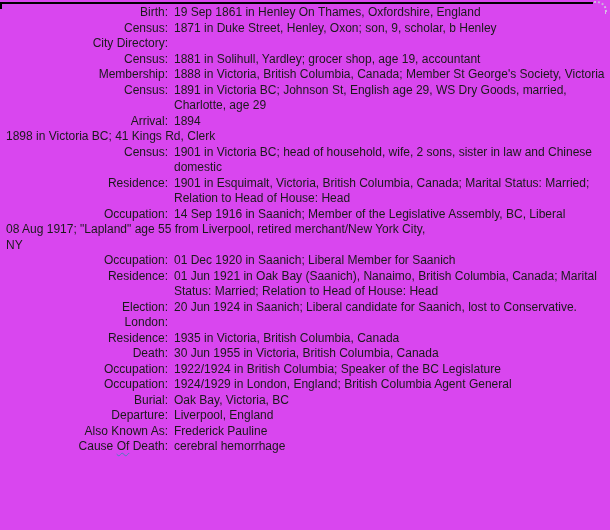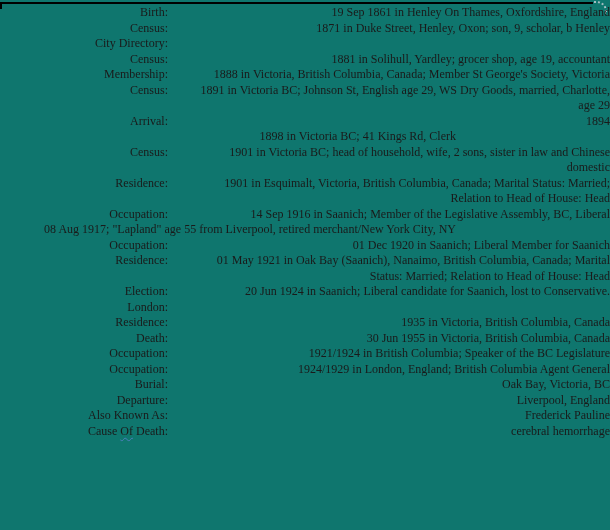--- a/index.html
+++ b/index.html
@@ -4,23 +4,23 @@
 <style>
   html, body {
     margin: 0;
     padding: 0;
     background: #ffffff;
   }
   .sheet {
     position: relative;
     width: 610px;
     height: 530px;
-    background: #0f766e;
+    background: #d946ef;
     overflow: hidden;
-    font-family: Liberation Serif, serif;
+    font-family: Liberation Sans, sans-serif;
     color: #1a1a1a;
   }
   .top-rule {
     position: absolute;
     top: 2px;
     left: 0;
     width: 593px;
     height: 2px;
     background: #000000;
   }
@@ -55,23 +55,22 @@
     font-size: 12px;
     line-height: 15.5px;
   }
   .fact-label {
     flex: none;
     width: 168px;
     text-align: right;
     white-space: nowrap;
   }
   .fact-value {
-    margin-left: 22px;
+    margin-left: 6px;
     width: 434px;
-    text-align: right;
   }
   .squiggle-spelling {
     text-decoration: underline;
     text-decoration-style: wavy;
     text-decoration-color: #e0231a;
     text-decoration-thickness: 1px;
     text-underline-offset: 2px;
   }
   .squiggle-grammar {
     text-decoration: underline;
@@ -134,40 +133,40 @@
       </div>
       <div class="fact-row">
         <span class="fact-value">08 Aug 1917; "Lapland" age 55 from Liverpool, retired merchant/New York City, NY</span>
       </div>
       <div class="fact-row">
         <span class="fact-label">Occupation:</span>
         <span class="fact-value">01 Dec 1920 in Saanich; Liberal Member for Saanich</span>
       </div>
       <div class="fact-row">
         <span class="fact-label">Residence:</span>
-        <span class="fact-value">01 May 1921 in Oak Bay (Saanich), Nanaimo, British Columbia, Canada; Marital Status: Married; Relation to Head of House: Head</span>
+        <span class="fact-value">01 Jun 1921 in Oak Bay (Saanich), Nanaimo, British Columbia, Canada; Marital Status: Married; Relation to Head of House: Head</span>
       </div>
       <div class="fact-row">
         <span class="fact-label">Election:</span>
         <span class="fact-value">20 Jun 1924 in Saanich; Liberal candidate for Saanich, lost to Conservative.</span>
       </div>
       <div class="fact-row">
         <span class="fact-label">London:</span>
       </div>
       <div class="fact-row">
         <span class="fact-label">Residence:</span>
         <span class="fact-value">1935 in Victoria, British Columbia, Canada</span>
       </div>
       <div class="fact-row">
         <span class="fact-label">Death:</span>
         <span class="fact-value">30 Jun 1955 in Victoria, British Columbia, Canada</span>
       </div>
       <div class="fact-row">
         <span class="fact-label">Occupation:</span>
-        <span class="fact-value">1921/1924 in British Columbia; Speaker of the BC Legislature</span>
+        <span class="fact-value">1922/1924 in British Columbia; Speaker of the BC Legislature</span>
       </div>
       <div class="fact-row">
         <span class="fact-label">Occupation:</span>
         <span class="fact-value">1924/1929 in London, England; British Columbia Agent General</span>
       </div>
       <div class="fact-row">
         <span class="fact-label">Burial:</span>
         <span class="fact-value">Oak Bay, Victoria, BC</span>
       </div>
       <div class="fact-row">

